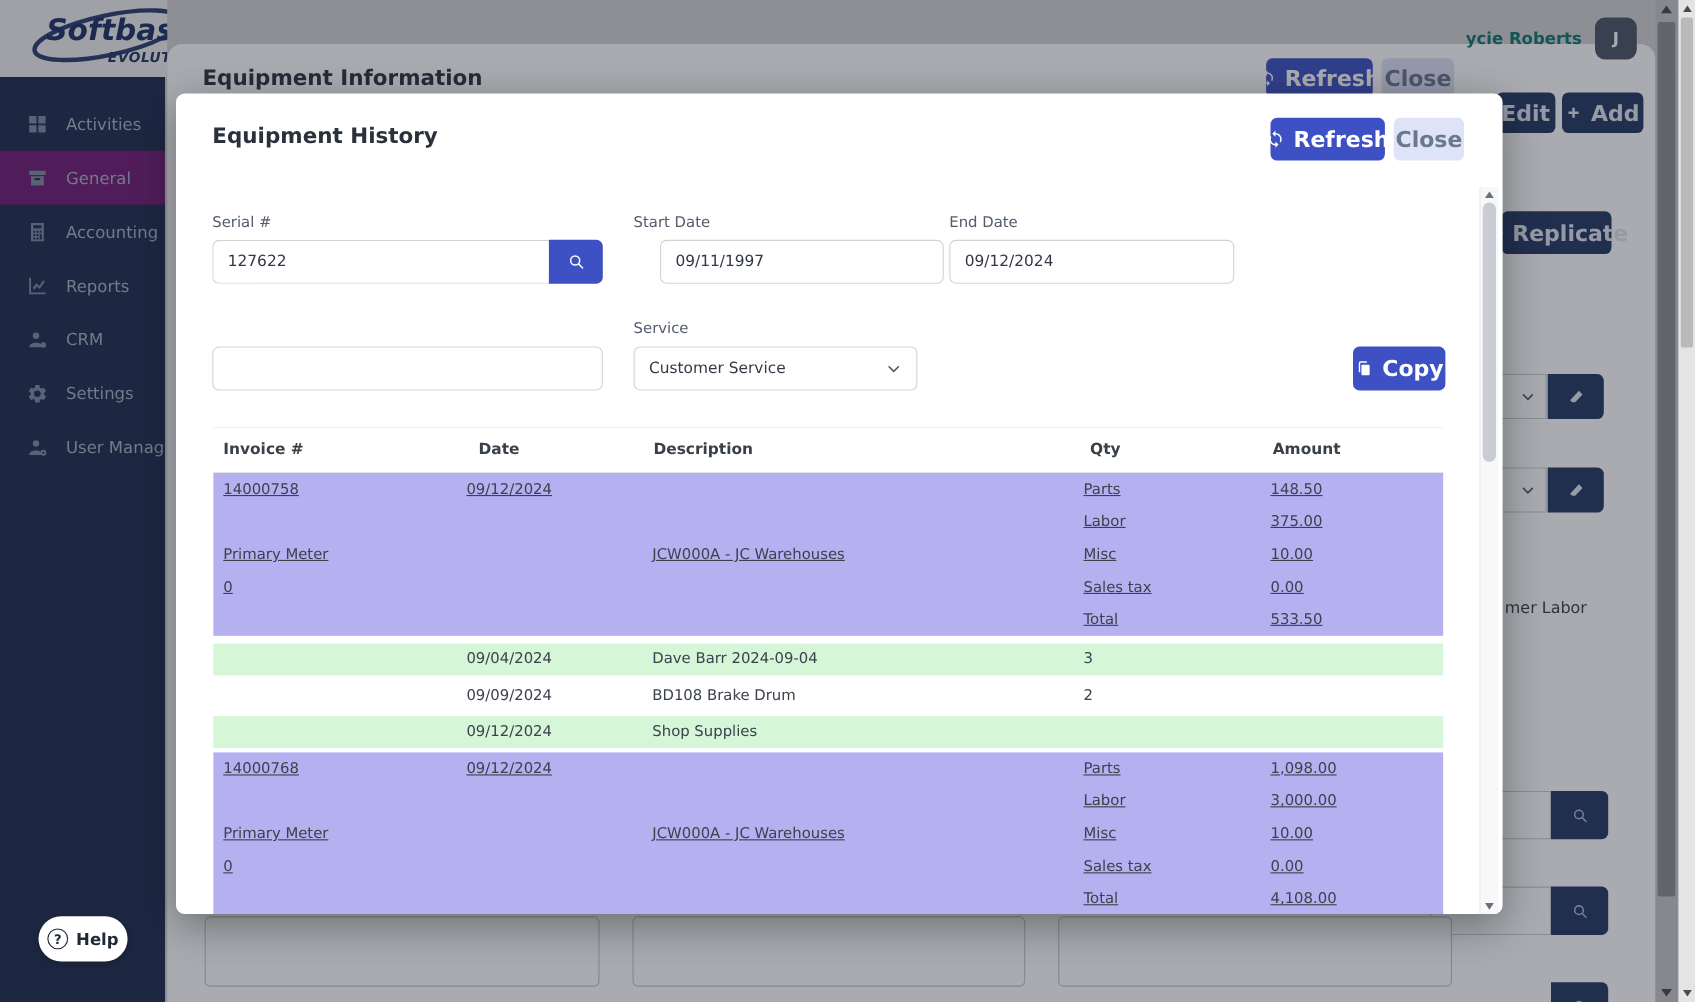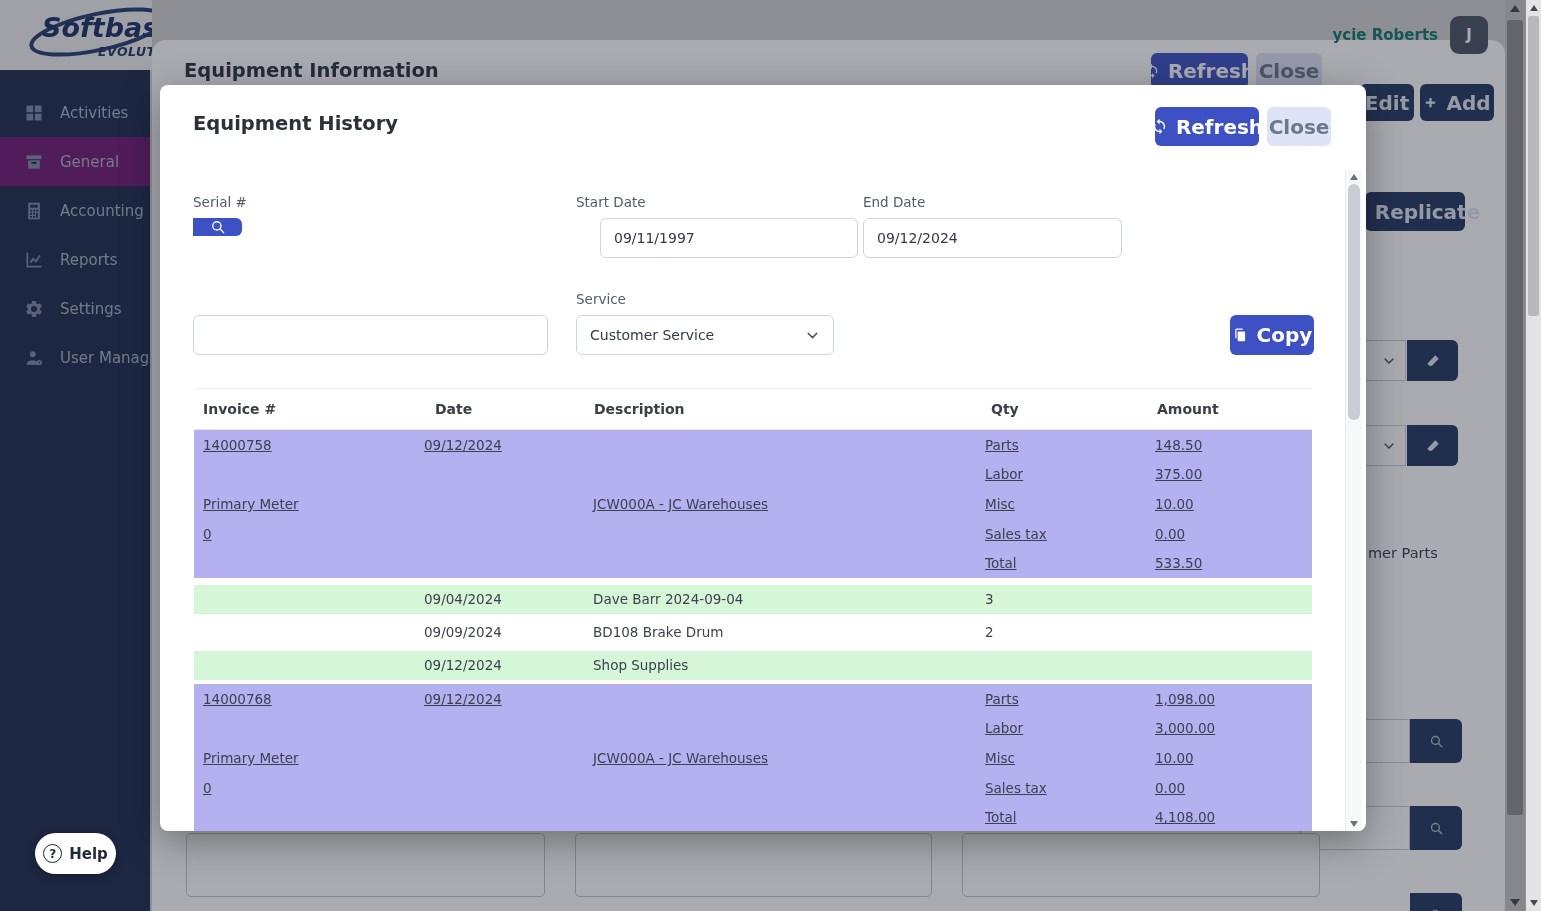--- a/index.html
+++ b/index.html
@@ -135,20 +135,27 @@
     </div>
     <div class="side-item">
       <svg viewBox="0 0 24 24">
           <path d="M3 3h2v16h16v2H3z"></path>
           <path d="M7 14l4-5 3 3 4.2-6 1.8 1.2-5.6 8-3-3-3 3.8z"></path>
         </svg>
       <span class="side-label">Reports</span>
     </div>
     <div class="side-item">
       <svg viewBox="0 0 24 24">
+          <path d="M10.5 11a3.5 3.5 0 100-7 3.5 3.5 0 000 7zM3 20c0-3.3 3.4-5 7.5-5s7.5 1.7 7.5 5z"></path>
+          <circle cx="18.5" cy="17.5" r="3"></circle>
+        </svg>
+      <span class="side-label">CRM</span>
+    </div>
+    <div class="side-item">
+      <svg viewBox="0 0 24 24">
           <path d="M19.14 12.94c.04-.3.06-.61.06-.94s-.02-.64-.07-.94l2.03-1.58a.49.49 0 00.12-.61l-1.92-3.32a.49.49 0 00-.59-.22l-2.39.96c-.5-.38-1.03-.7-1.62-.94L14.4 2.81a.48.48 0 00-.48-.41h-3.84c-.24 0-.43.17-.47.41L9.25 5.35c-.59.24-1.13.57-1.62.94l-2.39-.96a.49.49 0 00-.59.22L2.74 8.87c-.12.21-.08.47.12.61l2.03 1.58c-.05.3-.09.63-.09.94s.02.64.07.94l-2.03 1.58a.49.49 0 00-.12.61l1.92 3.32c.12.22.37.29.59.22l2.39-.96c.5.38 1.03.7 1.62.94l.36 2.54c.05.24.24.41.48.41h3.84c.24 0 .44-.17.47-.41l.36-2.54c.59-.24 1.13-.56 1.62-.94l2.39.96c.22.08.47 0 .59-.22l1.92-3.32a.49.49 0 00-.12-.61l-2.01-1.58zM12 15.6A3.6 3.6 0 1112 8.4a3.6 3.6 0 010 7.2z"></path>
         </svg>
       <span class="side-label">Settings</span>
     </div>
     <div class="side-item">
       <svg viewBox="0 0 24 24">
           <path d="M10.5 11a3.5 3.5 0 100-7 3.5 3.5 0 000 7zM3 20c0-3.3 3.4-5 7.5-5s7.5 1.7 7.5 5z"></path>
           <circle cx="18.5" cy="17.5" r="3.2"></circle>
           <circle cx="18.5" cy="17.5" r="1.1" fill="#1d2b4e"></circle>
         </svg>
@@ -200,21 +207,21 @@
     <svg class="chev" width="16" height="16" viewBox="0 0 24 24">
         <path d="M6 9l6 6 6-6" fill="none" stroke="#555" stroke-width="2.2" stroke-linecap="round"></path>
       </svg>
   </div>
   <button class="btn btn-navy attach-btn bg-el" style="left:1407px; top:425px; width:51px; height:41px;">
     <svg width="16" height="16" viewBox="0 0 24 24" fill="#dfe4ee">
         <path d="M15.5 3.5l5 5L10.5 19H6.3l-2.8-2.8zM8 17.5l8-8"></path>
       </svg>
   </button>
 
-  <div class="bg-el" style="left:1368px; top:545px; font-size:14.5px; color:#3b3f46;">mer Parts</div>
+  <div class="bg-el" style="left:1368px; top:545px; font-size:14.5px; color:#3b3f46;">mer Labor</div>
 
   <div class="bg-input" style="left:1300px; top:719px; width:110px; height:44px; border-radius:6px 0 0 6px;"></div>
   <button class="btn btn-navy attach-btn bg-el" style="left:1410px; top:719px; width:52px; height:44px;">
     <svg width="17" height="17" viewBox="0 0 24 24" style="color:#aeb6c8;">
         <circle cx="10.5" cy="10.5" r="5.5" fill="none" stroke="currentColor" stroke-width="2"></circle>
         <path d="M14.8 14.8L19.5 19.5" stroke="currentColor" stroke-width="2" stroke-linecap="round"></path>
       </svg>
   </button>
   <div class="bg-input" style="left:1300px; top:806px; width:110px; height:44px; border-radius:6px 0 0 6px;"></div>
   <button class="btn btn-navy attach-btn bg-el" style="left:1410px; top:806px; width:52px; height:44px;">
@@ -250,20 +257,21 @@
           <path d="M12 4V1L8 5l4 4V6c3.31 0 6 2.69 6 6 0 1.01-.25 1.97-.7 2.8l1.46 1.46A7.93 7.93 0 0020 12c0-4.42-3.58-8-8-8zm0 14c-3.31 0-6-2.69-6-6 0-1.01.25-1.97.7-2.8L5.24 7.74A7.93 7.93 0 004 12c0 4.42 3.58 8 8 8v3l4-4-4-4v3z"></path>
         </svg>
       <span>Refresh</span>
     </button>
     <button class="btn btn-muted m-el" style="left:1107px; top:22px; width:64px; height:39px;">
       <span>Close</span>
     </button>
 
     <div class="m-el f-label" style="left:33px; top:109px;">Serial #</div>
     <div class="m-el input-group" style="left:33px; top:133px; width:355px;">
+      <input class="f-input" value="127622" style="">
       <button class="btn btn-primary attach-btn" style="width:49px; flex:none;">
         <svg width="18" height="18" viewBox="0 0 24 24" style="color:#fff;">
             <circle cx="10.5" cy="10.5" r="5.5" fill="none" stroke="currentColor" stroke-width="1.8"></circle>
             <path d="M14.8 14.8L19.5 19.5" stroke="currentColor" stroke-width="1.8" stroke-linecap="round"></path>
           </svg>
       </button>
     </div>
 
     <div class="m-el f-label" style="left:416px; top:109px;">Start Date</div>
     <div class="m-el" style="left:440px; top:133px; width:258px;">

